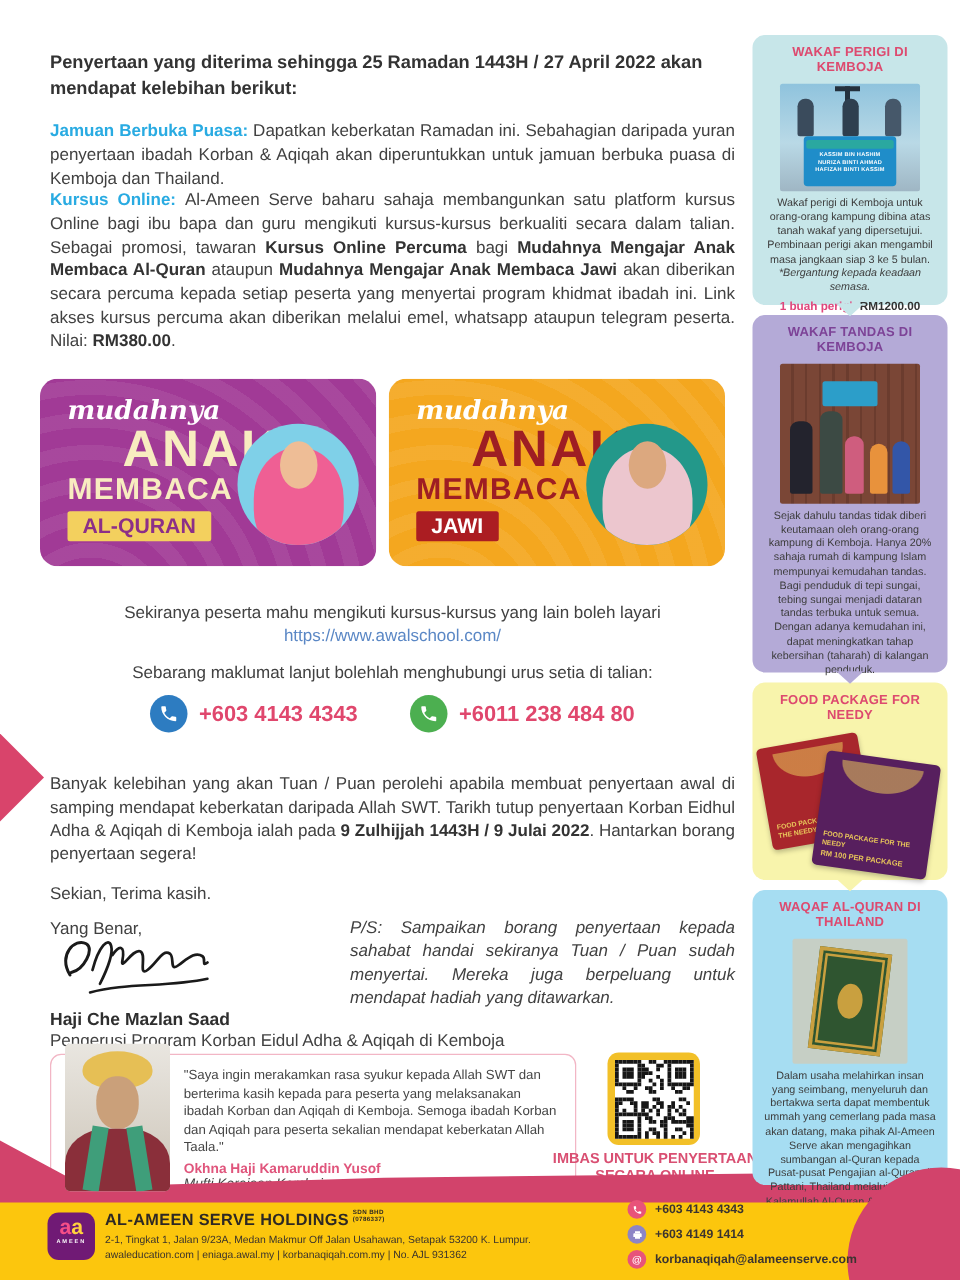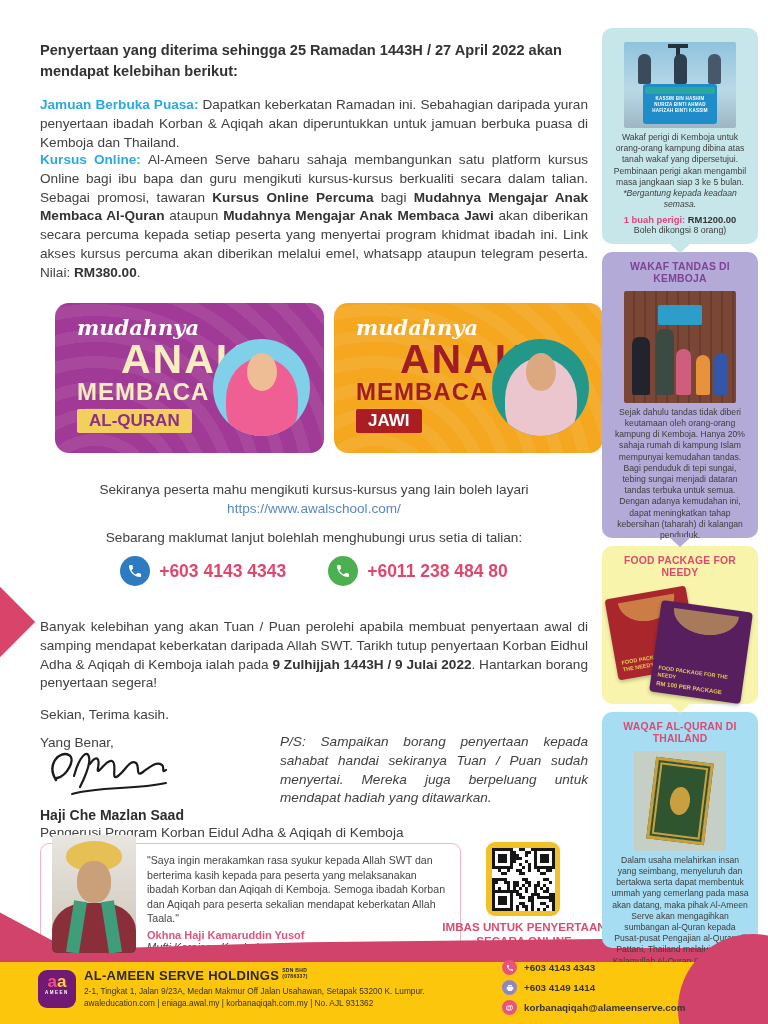--- a/index.html
+++ b/index.html
@@ -19,21 +19,21 @@
   #p2 { top:96px; }
   #p3 { top:151px; }
   #p4 { top:618px; }
   #closing { top:706px; text-align:left; }
   #salutation { top:734px; text-align:left; }
   #ps { top:733px; left:280px; width:308px; font-style:italic; }
   #signer-name { top:806px; font-weight:700; color:#2e2e2e; font-size:14px; text-align:left; }
   #signer-role { top:824px; text-align:left; }
 
   
-  .promo-row { position:absolute; left:55px; top:303px; width:656px; display:flex; gap:10px; }
+  .promo-row { position:absolute; left:32px; top:303px; width:656px; display:flex; gap:10px; }
   .promo { position:relative; width:269px; height:150px; border-radius:14px; overflow:hidden; padding:12px 0 0 22px;
            background-image:repeating-radial-gradient(circle at 15% 130%, rgba(255,255,255,.07) 0 12px, transparent 12px 26px); }
   .promo-quran { background-color:#a13a96; }
   .promo-jawi  { background-color:#f4a71f; }
   .promo .script { font-family:"DejaVu Serif", serif; font-style:italic; font-weight:700; font-size:21px; color:#fff; }
   .promo .big  { font-size:41px; font-weight:800; letter-spacing:2px; line-height:.95;margin-left:44px; }
   .promo .mid  { font-size:24px; font-weight:800; letter-spacing:1px; line-height:1.05; }
   .promo-quran .big, .promo-quran .mid { color:#f8ecc0; }
   .promo-jawi .big, .promo-jawi .mid { color:#9e1e23; }
   .promo .chip { display:inline-block; margin-top:5px; padding:2px 12px; font-size:17px; font-weight:800; border-radius:2px; }
@@ -682,20 +682,21 @@
         <div class="qm"></div>
         <div></div>
         <div></div>
         <div class="qm"></div>
       </div>
   </div>
   <div class="qr-caption">IMBAS UNTUK PENYERTAAN SECARA ONLINE</div>
 
   <aside class="sidebar">
     <div class="side-card sc1">
+      <div class="s-title">WAKAF PERIGI DI KEMBOJA</div>
       <div class="s-img img-perigi">
         <div class="pump"></div>
         <div class="fig fig1"></div>
         <div class="fig fig2"></div>
         <div class="fig fig3"></div>
         <div class="sign">
           <div class="sign-head"></div>
           <div class="sign-line">KASSIM BIN HASHIM</div>
           <div class="sign-line">NURIZA BINTI AHMAD</div>
           <div class="sign-line">HAFIZAH BINTI KASSIM</div>

